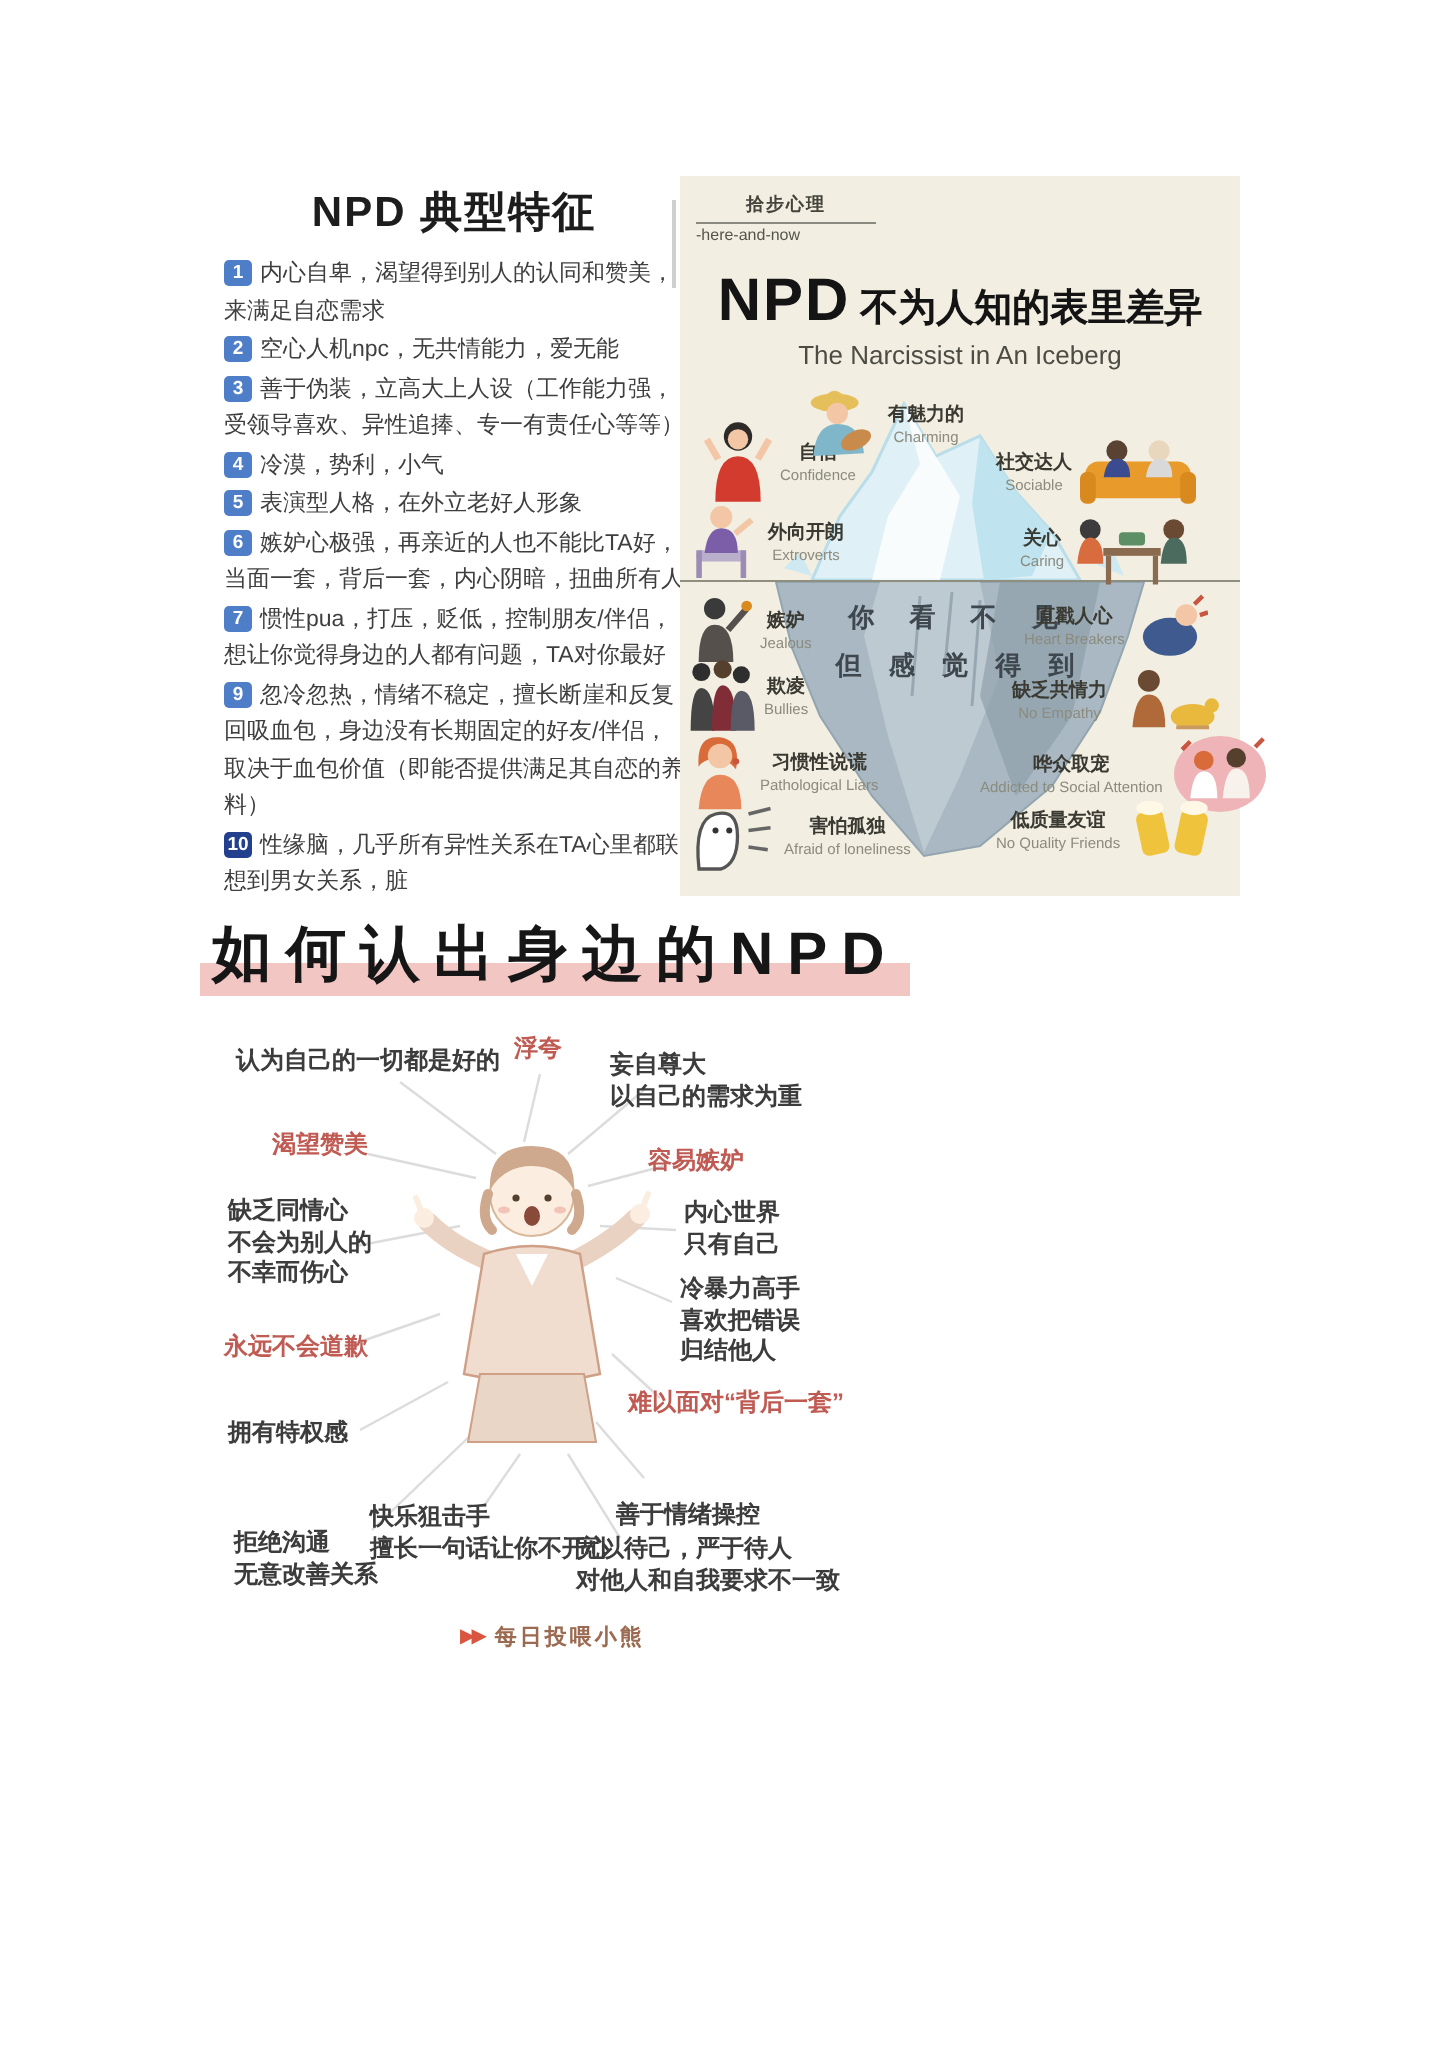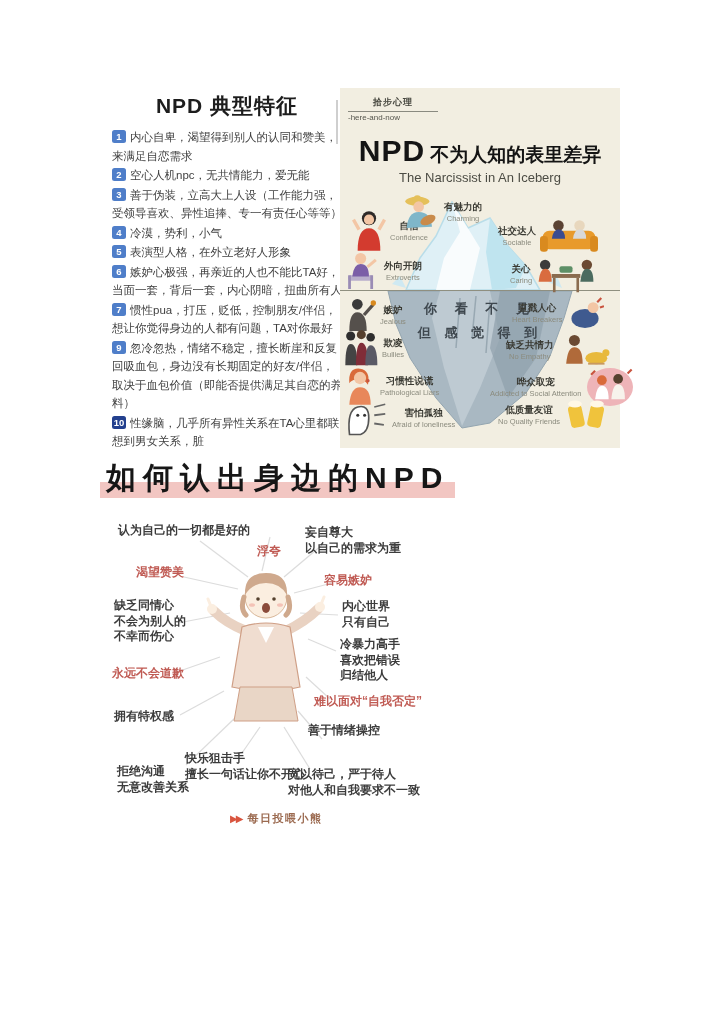--- a/index.html
+++ b/index.html
@@ -341,37 +341,37 @@
         <path d="M144 82 Q140 94 146 100 M188 82 Q192 94 186 100" stroke="#cfa98d" stroke-width="5" fill="none" stroke-linecap="round"></path>
         <circle cx="158" cy="84" r="1.8" fill="#55402e"></circle>
         <circle cx="174" cy="84" r="1.8" fill="#55402e"></circle>
         <ellipse cx="166" cy="93" rx="4" ry="5" fill="#8a4a3a"></ellipse>
         <ellipse cx="152" cy="90" rx="3" ry="1.8" fill="#f3b8ad" opacity="0.8"></ellipse>
         <ellipse cx="180" cy="90" rx="3" ry="1.8" fill="#f3b8ad" opacity="0.8"></ellipse>
       </g>
     </svg>
 
     <div class="lbl" style="left:18px;top:8px;">认为自己的一切都是好的</div>
-    <div class="lbl pink" style="left:157px;top:2px;margin-top:27px;">浮夸</div>
+    <div class="lbl pink" style="left:157px;top:2px;">浮夸</div>
     <div class="lbl" style="left:205px;top:10px;">妄自尊大
 以自己的需求为重</div>
     <div class="lbl pink" style="left:36px;top:50px;">渴望赞美</div>
     <div class="lbl pink" style="left:224px;top:58px;">容易嫉妒</div>
     <div class="lbl" style="left:14px;top:83px;">缺乏同情心
 不会为别人的
 不幸而伤心</div>
     <div class="lbl" style="left:242px;top:84px;">内心世界
 只有自己</div>
     <div class="lbl" style="left:240px;top:122px;">冷暴力高手
 喜欢把错误
 归结他人</div>
     <div class="lbl pink" style="left:12px;top:151px;">永远不会道歉</div>
     <div class="lbl" style="left:14px;top:194px;">拥有特权感</div>
-    <div class="lbl pink" style="left:214px;top:179px;">难以面对“自我否定”</div>
-    <div class="lbl" style="left:208px;top:208px;">善于情绪操控</div>
+    <div class="lbl pink" style="left:214px;top:179px;">难以面对“背后一套”</div>
+    <div class="lbl" style="left:208px;top:235px;">善于情绪操控</div>
     <div class="lbl" style="left:85px;top:236px;">快乐狙击手
 擅长一句话让你不开心</div>
     <div class="lbl" style="left:17px;top:249px;">拒绝沟通
 无意改善关系</div>
     <div class="lbl" style="left:188px;top:252px;">宽以待己，严于待人
 对他人和自我要求不一致</div>
 
     <div class="footer">
       <span class="arr">▶▶</span>
       <span class="ftxt">每日投喂小熊</span>

